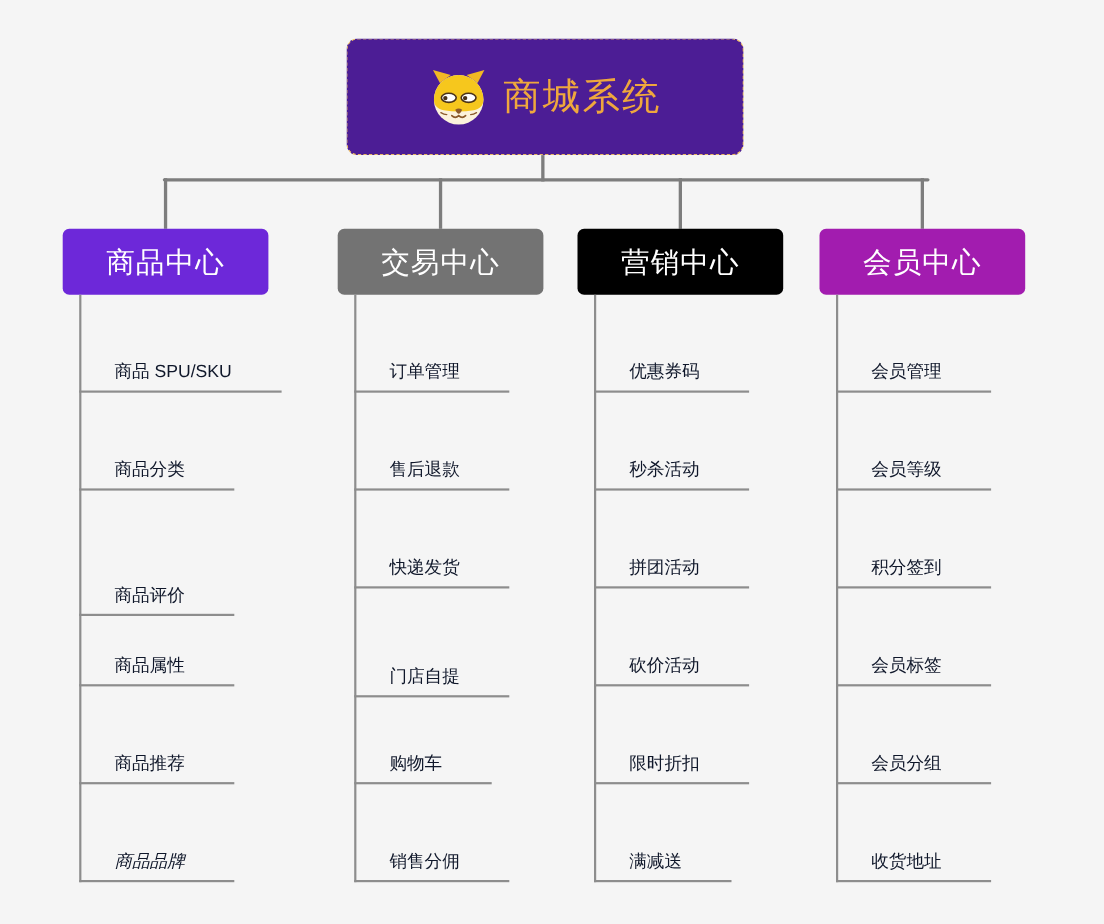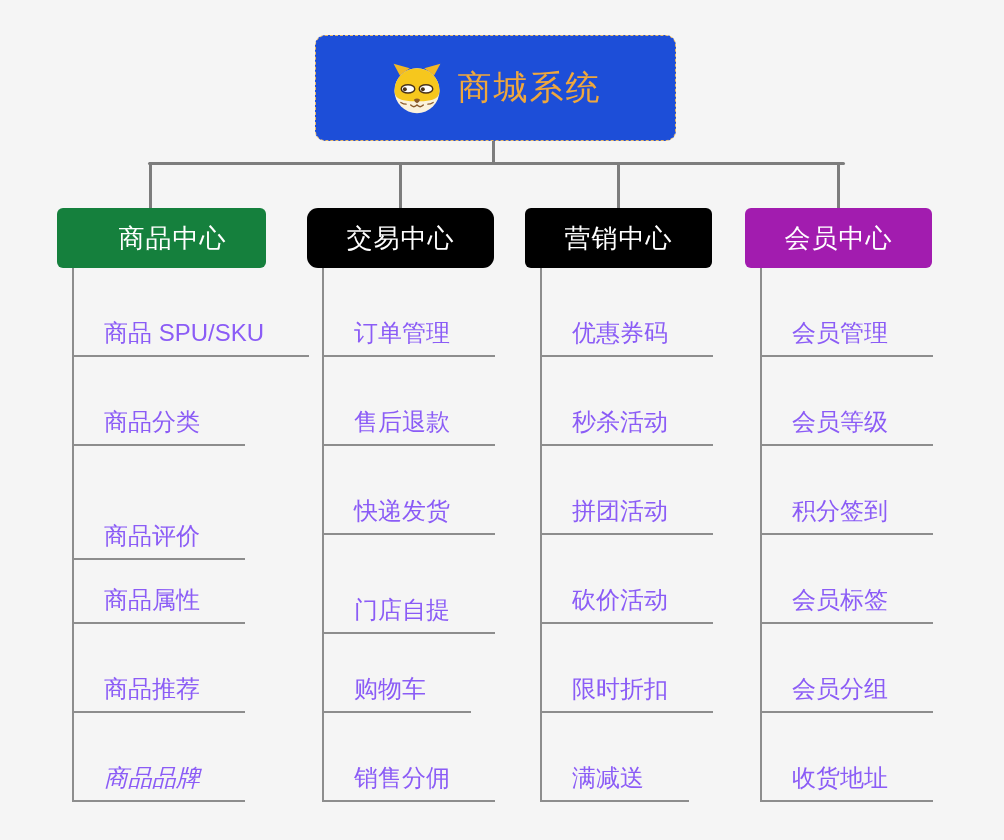--- a/index.html
+++ b/index.html
@@ -14,21 +14,21 @@
     background: #f5f5f5;
     overflow: hidden;
   }
   
   .root-node {
     position: absolute;
     left: 315px;
     top: 35px;
     width: 361px;
     height: 106px;
-    background: #1d4ed8;
+    background: #4c1d95;
     border: 1px dashed #e8b763;
     border-radius: 10px;
     box-sizing: border-box;
     display: flex;
     align-items: center;
     justify-content: center;
     gap: 14px;
   }
   .root-title {
     font-size: 34px;
@@ -85,22 +85,22 @@
     left: 15px;
     height: 38px;
     box-sizing: border-box;
     display: flex;
     align-items: flex-end;
     padding: 0 45px 6px 32px;
     border-bottom: 2px solid #8d8d8d;
     white-space: nowrap;
   }
   .leaf-label {
-    font-size: 24px;
-    color: #8b5cf6;
+    font-size: 16px;
+    color: #0f172a;
   }
 </style>
 </head>
 <body>
 
 <div class="stage">
 
   <div class="root-node">
     <span class="dog">
       <svg viewBox="0 0 60 60" width="54" height="54">
@@ -127,21 +127,21 @@
     </span>
     <span class="root-title">商城系统</span>
   </div>
 
   <div class="conn stem"></div>
   <div class="conn hbar"></div>
 
   <div id="columns">
       <div class="conn drop" style="left: 149px;"></div>
       <div class="branch-col" style="left: 57px;">
-        <div class="branch-box" style="background: #15803d; padding-left: 22px;">
+        <div class="branch-box" style="background: #6d28d9;">
           <span class="branch-label">商品中心</span>
         </div>
         <div class="spine"></div>
         <div class="leaf" style="top: 111px;">
           <span class="leaf-label">商品 SPU/SKU</span>
         </div>
         <div class="leaf" style="top: 200px;">
           <span class="leaf-label">商品分类</span>
         </div>
         <div class="leaf" style="top: 289px; margin-top: 25px;">
@@ -152,21 +152,21 @@
         </div>
         <div class="leaf" style="top: 467px;">
           <span class="leaf-label">商品推荐</span>
         </div>
         <div class="leaf" style="top: 556px; font-style: italic;">
           <span class="leaf-label">商品品牌</span>
         </div>
       </div>
       <div class="conn drop" style="left: 399px;"></div>
       <div class="branch-col" style="left: 307px;">
-        <div class="branch-box" style="background: #000000; border-radius: 11px;">
+        <div class="branch-box" style="background: #737373;">
           <span class="branch-label">交易中心</span>
         </div>
         <div class="spine"></div>
         <div class="leaf" style="top: 111px;">
           <span class="leaf-label">订单管理</span>
         </div>
         <div class="leaf" style="top: 200px;">
           <span class="leaf-label">售后退款</span>
         </div>
         <div class="leaf" style="top: 289px;">

